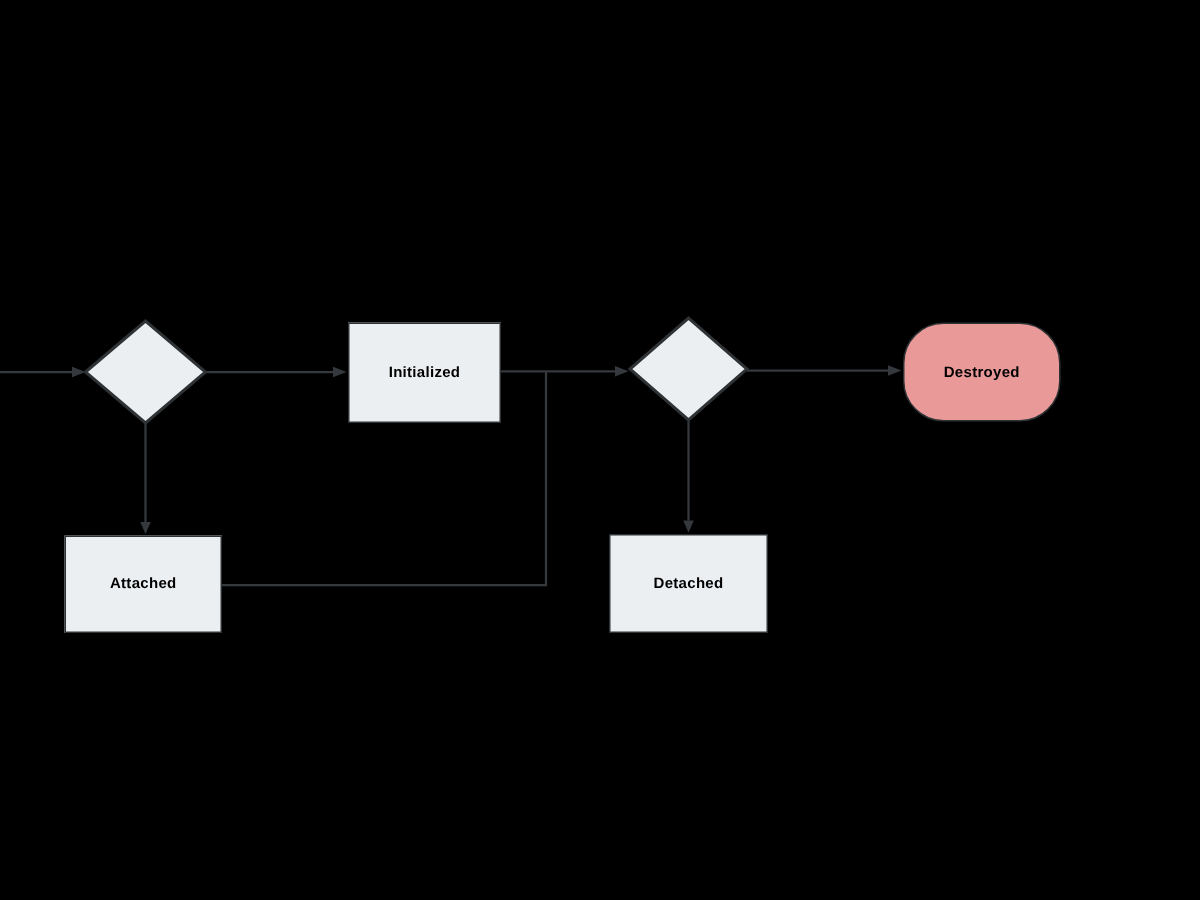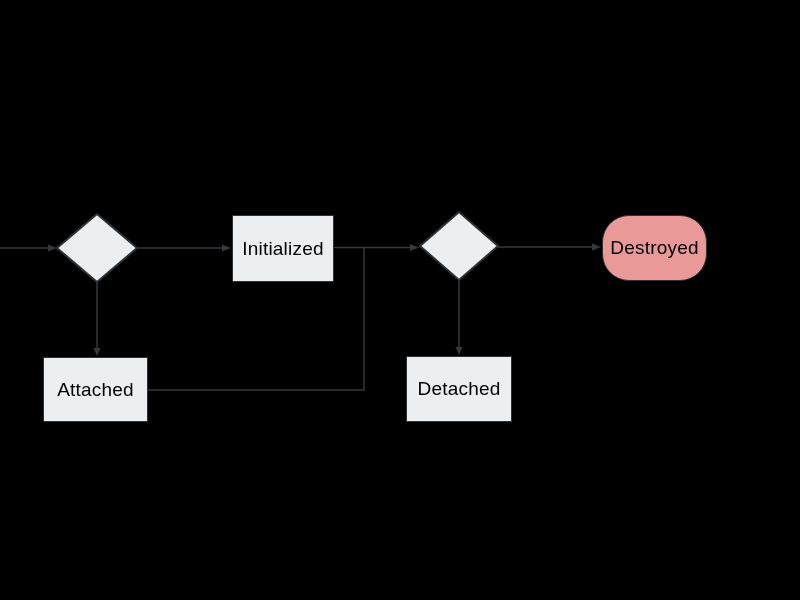--- a/index.html
+++ b/index.html
@@ -40,22 +40,23 @@
     stroke-width: 2;
   }
   .node-box {
     position: absolute;
     display: flex;
     align-items: center;
     justify-content: center;
     background: var(--node-fill);
     border: 1px solid var(--node-border);
     color: var(--text);
-    font-size: 19px;
+    font-size: 10px;
     letter-spacing: 0.2px;
+    font-weight: bold;
   }
   .node-box.destroyed { background: var(--destroyed-fill); border-radius: 27px; }
   .box-initialized { left: 232px; top: 215px; width: 102px; height: 67px; }
   .box-attached    { left: 43px;  top: 357px; width: 105px; height: 65px; }
   .box-detached    { left: 406px; top: 356px; width: 106px; height: 66px; }
   .box-destroyed   { left: 602px; top: 215px; width: 105px; height: 66px; }
 </style>
 </head>
 <body>
 

